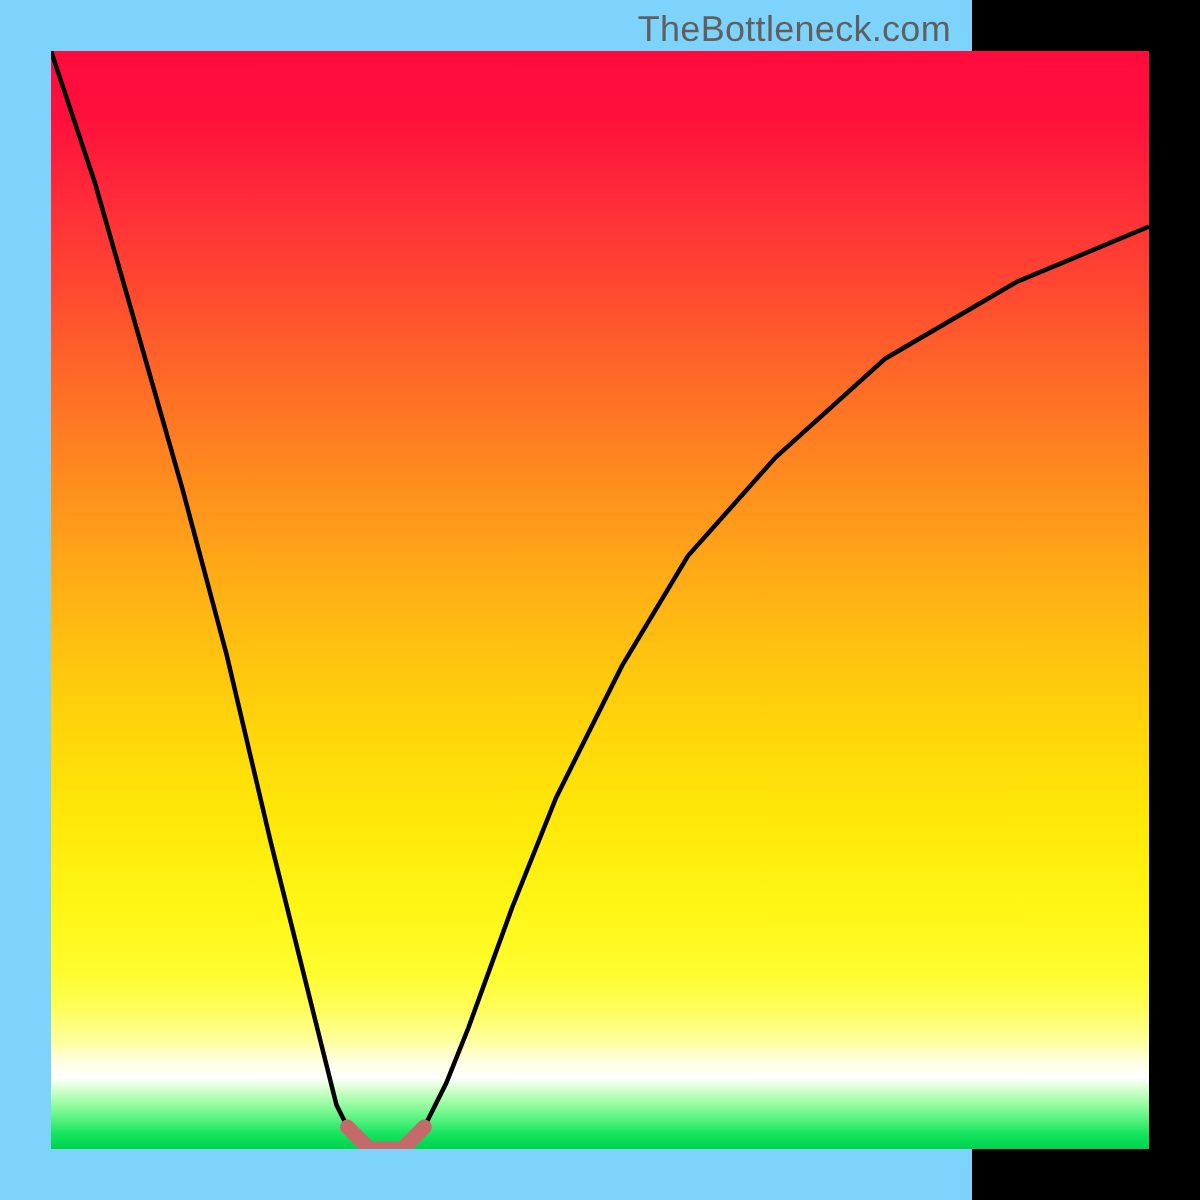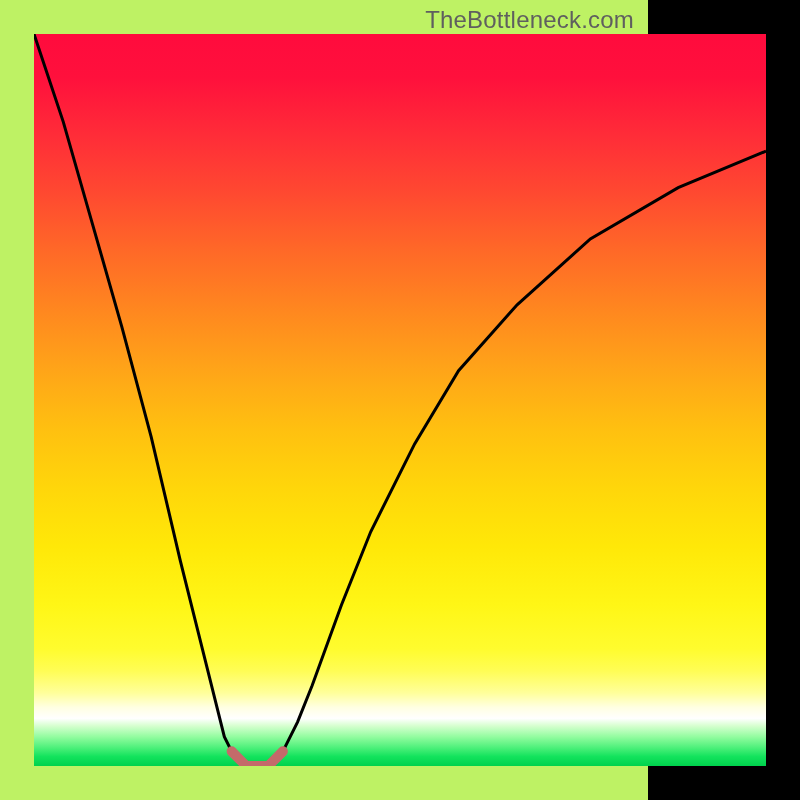--- a/index.html
+++ b/index.html
@@ -8,21 +8,21 @@
     width: 800px;
     height: 800px;
     background: #000;
     overflow: hidden;
     font-family: Arial, Helvetica, sans-serif;
   }
   .frame {
     position: relative;
     width: 648px;
     height: 800px;
-    background: #bef264;
+    background: #7dd3fc;
   }
   .watermark {
     position: absolute;
     top: 6px;
     right: 14px;
     color: #5f5f5f;
     font-size: 24px;
     font-weight: 500;
     letter-spacing: 0.2px;
     z-index: 5;

